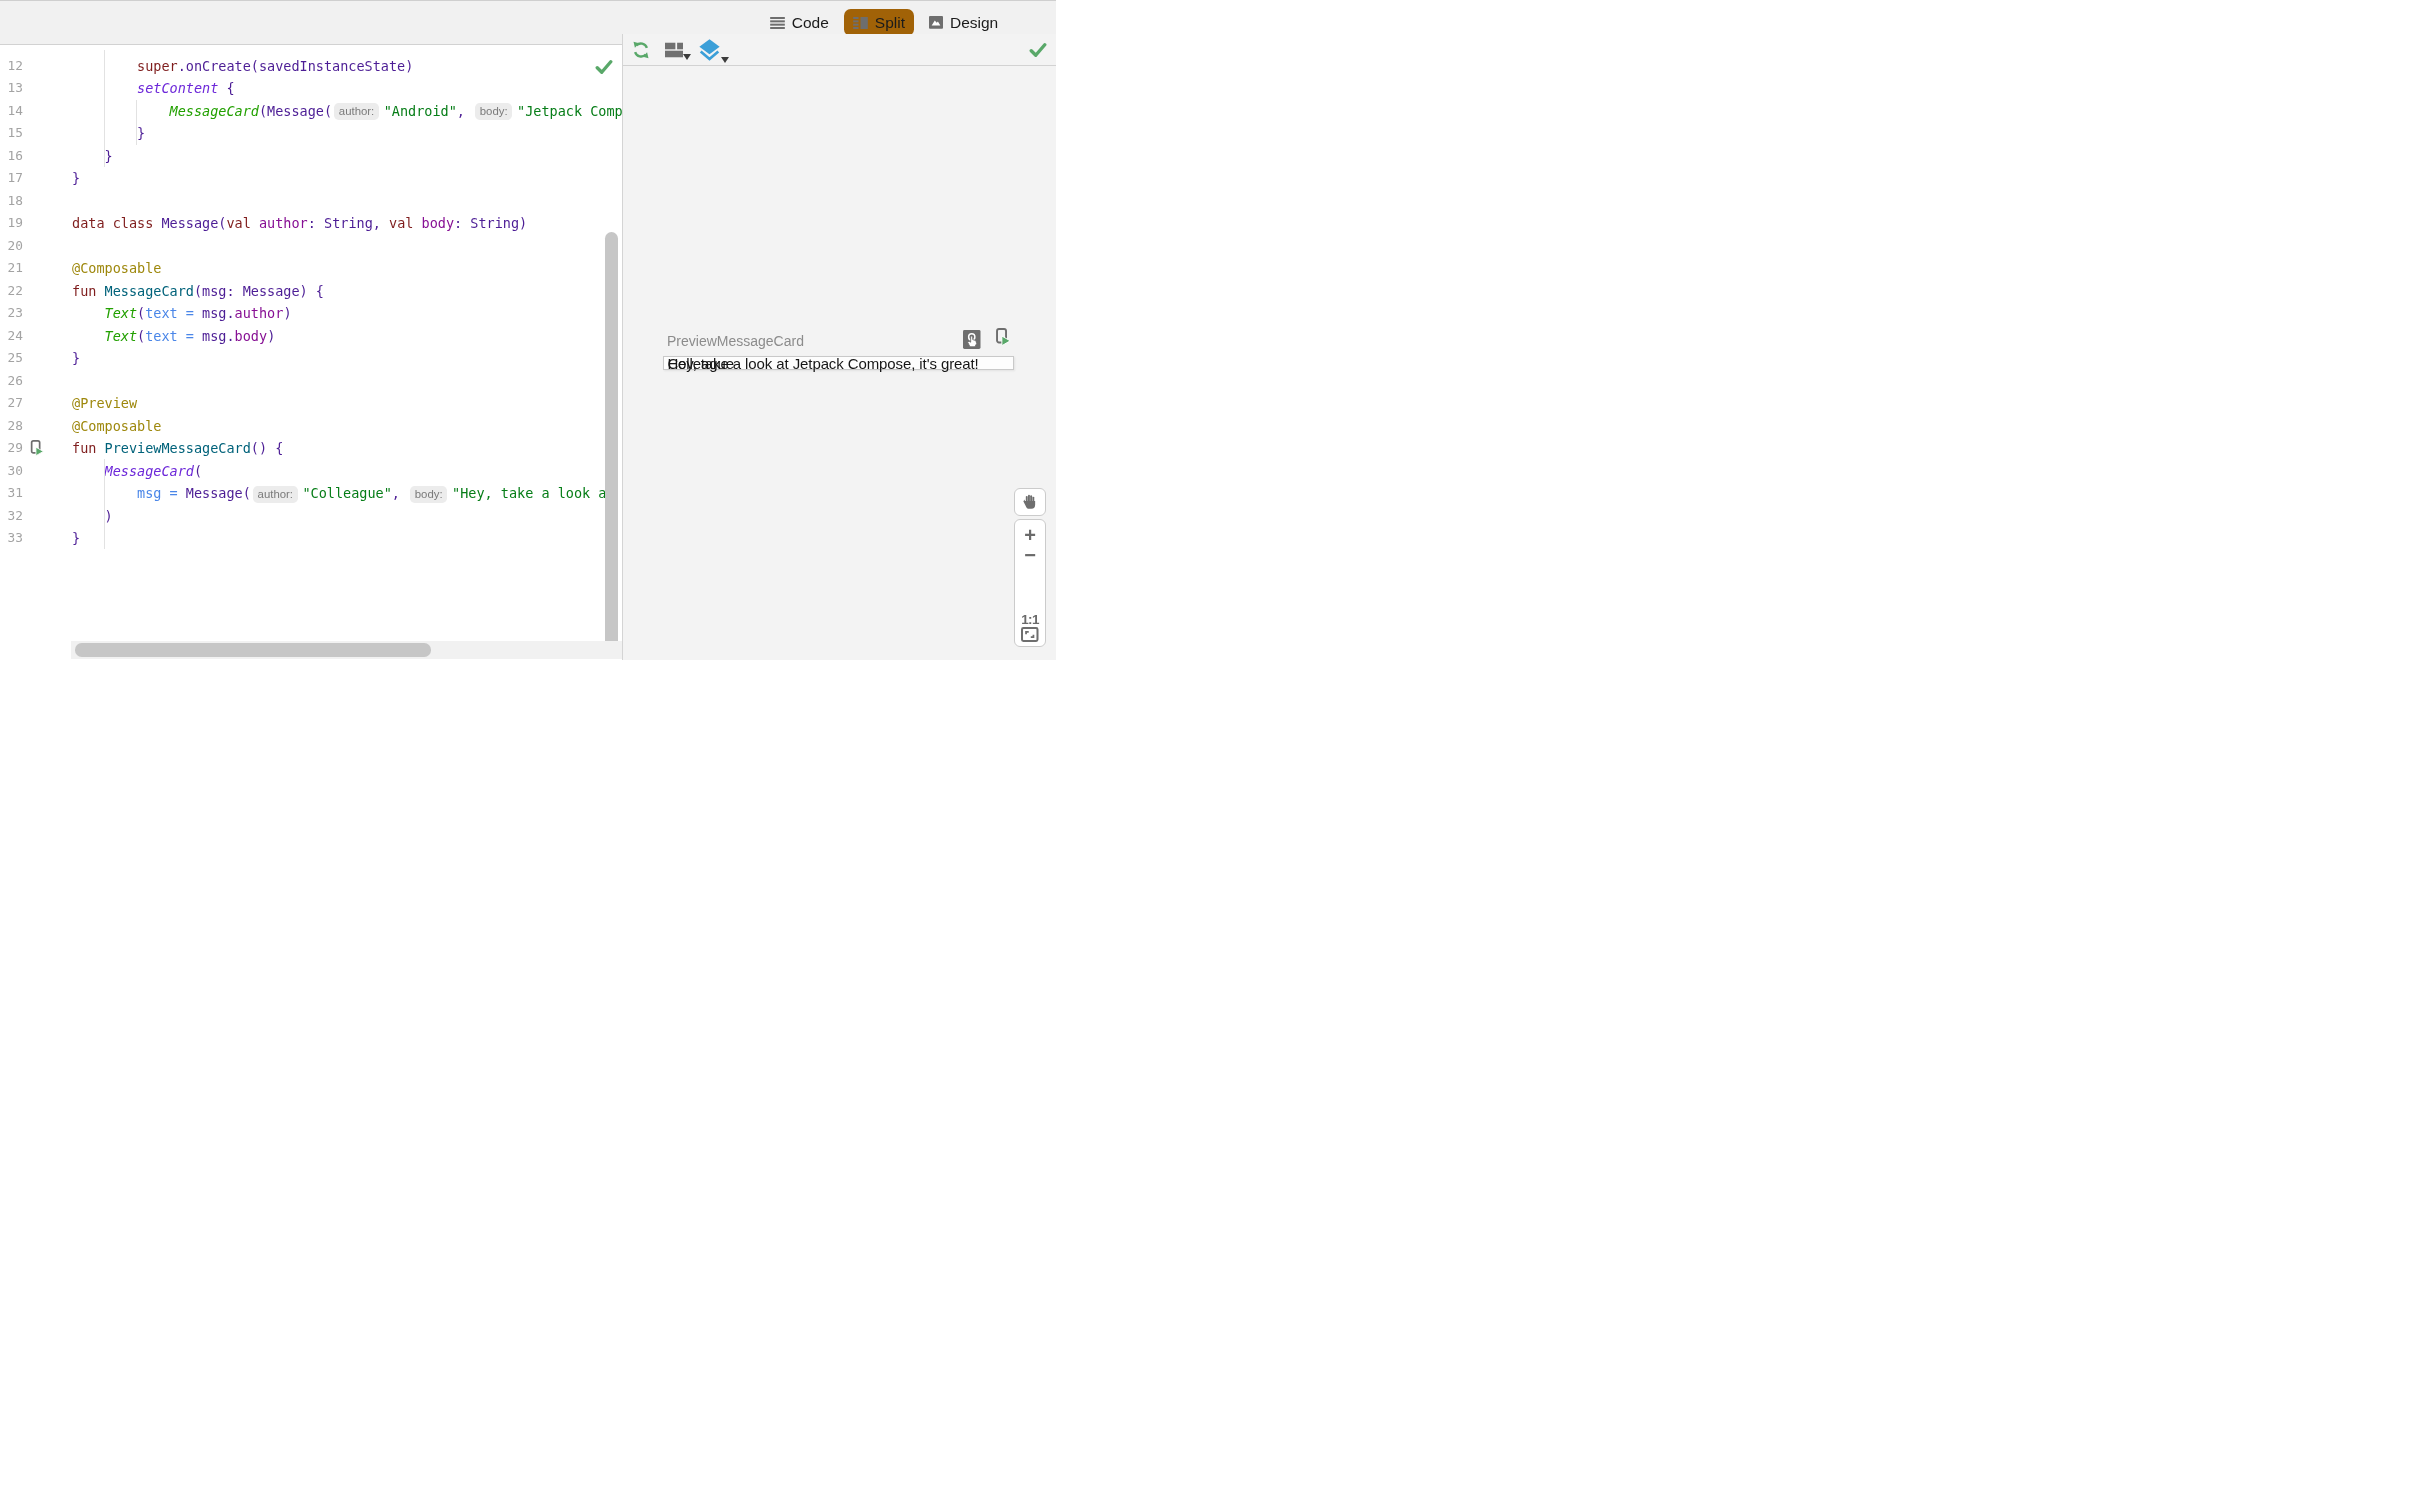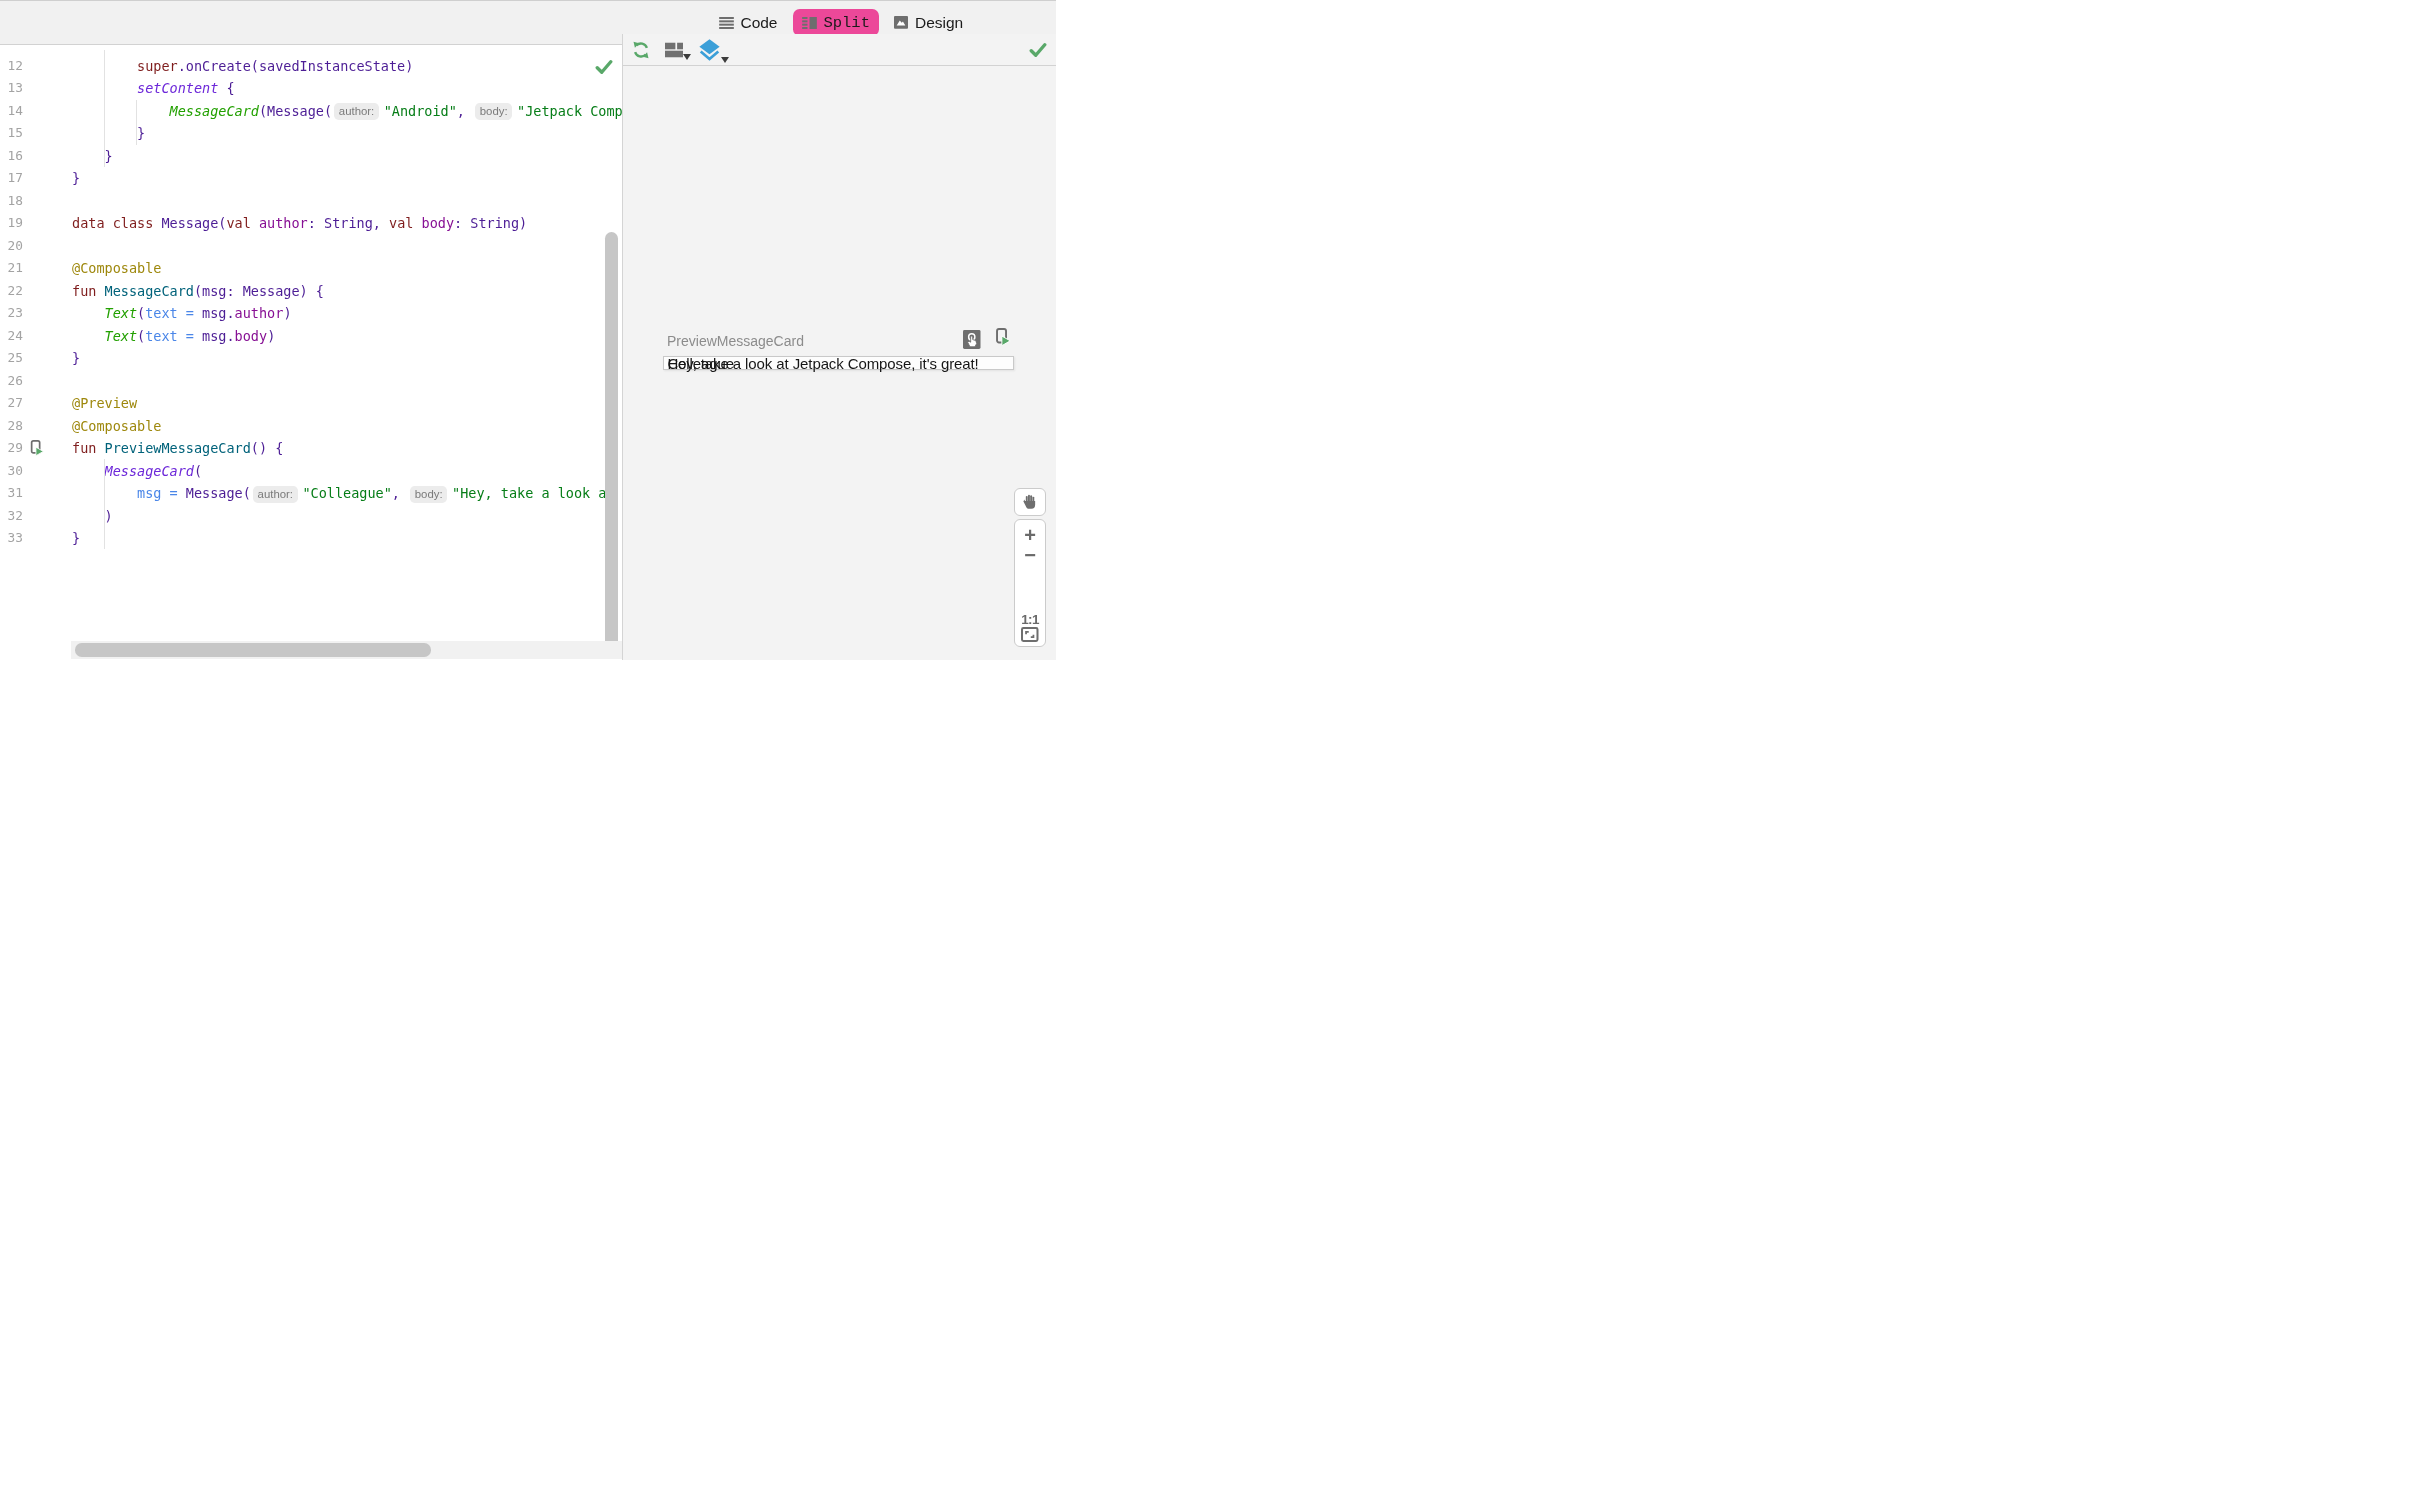--- a/index.html
+++ b/index.html
@@ -2,24 +2,24 @@
 <html style="font-size:10.8px"><head>
 <meta charset="utf-8">
 <style>
   * { margin:0; padding:0; box-sizing:border-box; }
   html,body { width:1056px; height:660px; }
   body { position:relative; background:#ffffff; font-family:"Liberation Sans",sans-serif; overflow:hidden; }
 
   
   .topbar { position:absolute; top:0; left:0; right:0; height:45px; background:#f1f1f1;
             border-top:0.7px solid #cfcfcf; border-bottom:0.7px solid #d2d2d2;
-            display:flex; align-items:center; justify-content:flex-end; padding-right:84px; gap:6.7px; }
+            display:flex; align-items:center; justify-content:flex-end; padding-right:49px; gap:6.7px; }
   .tab { display:flex; align-items:center; gap:6.7px; font-size:15.5px; color:#1b1b1b;
          padding:4.7px 8.8px; border-radius:6.7px; cursor:default; }
-  .tab.selected { background:#ec4899;font-family:Liberation Mono, monospace; }
+  .tab.selected { background:#a16207; }
   .tab svg { display:block; }
 
   
   .editor { position:absolute; top:34px; left:0; width:622px; bottom:0; background:#ffffff; overflow:hidden;margin-top:16px; }
   .code { position:absolute; top:4.7px; left:0; right:0;
           font-family:"DejaVu Sans Mono","Liberation Mono",monospace; font-size:13.5px; line-height:22.5px; }
   .cline { display:flex; align-items:center; height:22.5px; white-space:pre; }
   .lnum { flex:0 0 23px; text-align:right; color:#a3a3a3; font-size:12.8px; }
   .gut  { flex:0 0 27px; display:flex; align-items:center; justify-content:center; }
   .ctext{ padding-left:22px; white-space:pre; color:#0b0b0b; }

